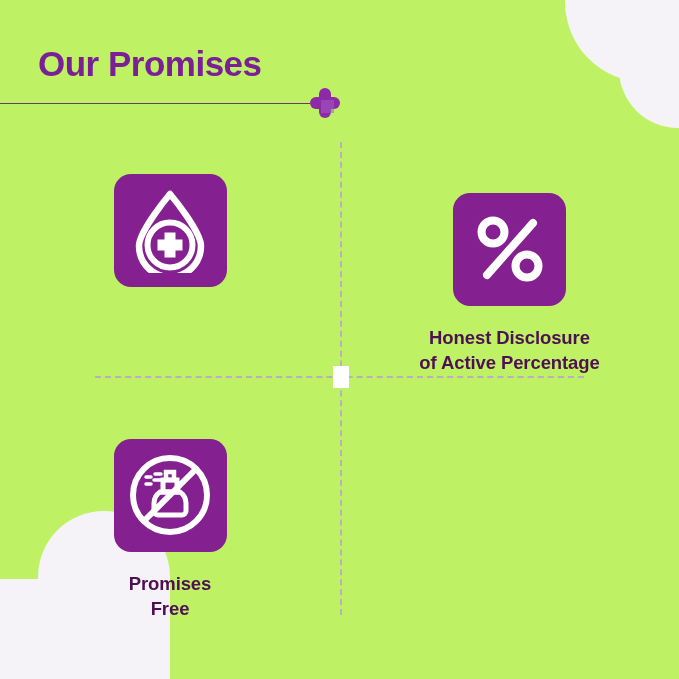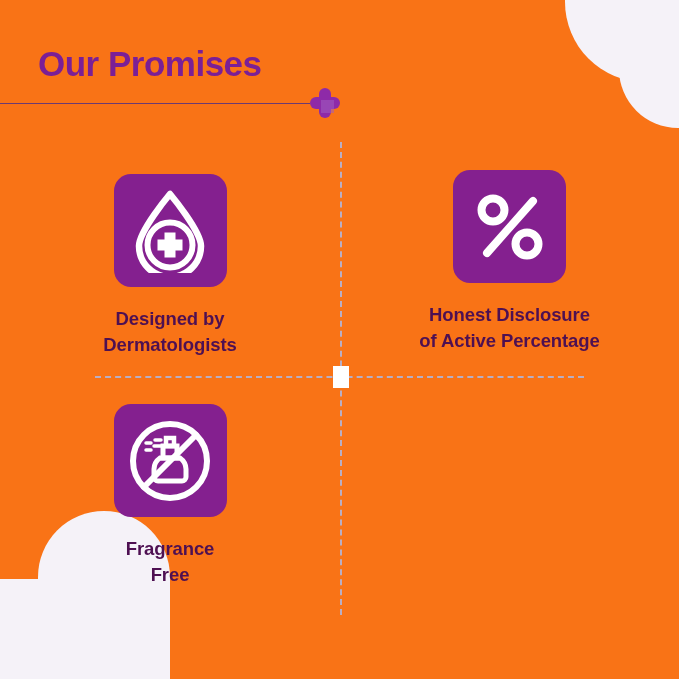--- a/index.html
+++ b/index.html
@@ -13,21 +13,21 @@
     font-family: "Liberation Sans", sans-serif;
     overflow: hidden;
     position: relative;
   }
 
   #page {
     position: absolute;
     left: 0; top: 0;
     width: 679px;
     height: 679px;
-    background: #f97316;
+    background: #bef264;
     overflow: hidden;
   }
 
   
   .blob {
     position: absolute;
     background: #f5f2f8;
     border-radius: 50%;
     pointer-events: none;
   }
@@ -106,21 +106,21 @@
     display: grid;
     grid-template-columns: 340px 339px;
     grid-template-rows: 234px 246px;
   }
   .promise-cell {
     display: flex;
     flex-direction: column;
     align-items: center;
   }
   .promise-cell.r1 { padding-top: 32px; }
-  .promise-cell.r2 { padding-top: 28px; }
+  .promise-cell.r2 { padding-top: 28px; justify-content: flex-end; }
 
   .icon-tile {
     width: 113px;
     height: 113px;
     border-radius: 17px;
     background: #84208f;
     display: flex;
     align-items: center;
     justify-content: center;
     flex: 0 0 auto;
@@ -172,22 +172,20 @@
     <div class="promise-cell r1">
       <div class="icon-tile">
         <span>
           <svg width="80" height="84" viewBox="0 0 80 84" aria-hidden="true">
             <path d="M40 5 C40 5 9 42 9 57 a31 31 0 0 0 62 0 C71 42 40 5 40 5 Z" fill="none" stroke="#ffffff" stroke-width="6.5" stroke-linejoin="round"></path>
             <circle cx="40" cy="56" r="22.5" fill="none" stroke="#ffffff" stroke-width="6"></circle>
             <path d="M34.5 43.5 h11 v7 h7 v11 h-7 v7 h-11 v-7 h-7 v-11 h7 Z" fill="#ffffff"></path>
           </svg>
         </span>
       </div>
-      <div class="promise-label">Designed by
-Dermatologists</div>
     </div>
 
 
     <div class="promise-cell r2">
       <div class="icon-tile">
         <span>
           <svg width="72" height="72" viewBox="0 0 72 72" aria-hidden="true">
             <circle cx="19" cy="19" r="11.5" fill="none" stroke="#ffffff" stroke-width="8"></circle>
             <circle cx="53" cy="53" r="11.5" fill="none" stroke="#ffffff" stroke-width="8"></circle>
             <line x1="59" y1="10" x2="13" y2="62" stroke="#ffffff" stroke-width="8" stroke-linecap="round"></line>
@@ -210,18 +208,18 @@
             <rect x="36" y="28" width="14" height="12" fill="none" stroke="#ffffff" stroke-width="5"></rect>
             <rect x="39" y="20" width="8" height="8" fill="none" stroke="#ffffff" stroke-width="4.5"></rect>
 
             <line x1="34" y1="22" x2="28" y2="22" stroke="#ffffff" stroke-width="3.5" stroke-linecap="round"></line>
             <line x1="34" y1="28" x2="27" y2="28" stroke="#ffffff" stroke-width="3.5" stroke-linecap="round"></line>
             <line x1="24" y1="25" x2="19" y2="25" stroke="#ffffff" stroke-width="3.5" stroke-linecap="round"></line>
             <line x1="24" y1="32" x2="19" y2="32" stroke="#ffffff" stroke-width="3.5" stroke-linecap="round"></line>
           </svg>
         </span>
       </div>
-      <div class="promise-label">Fragrance
+      <div class="promise-label">Promises
 Free</div>
     </div>
 
   </div>
 </div>
 
 </body></html>

